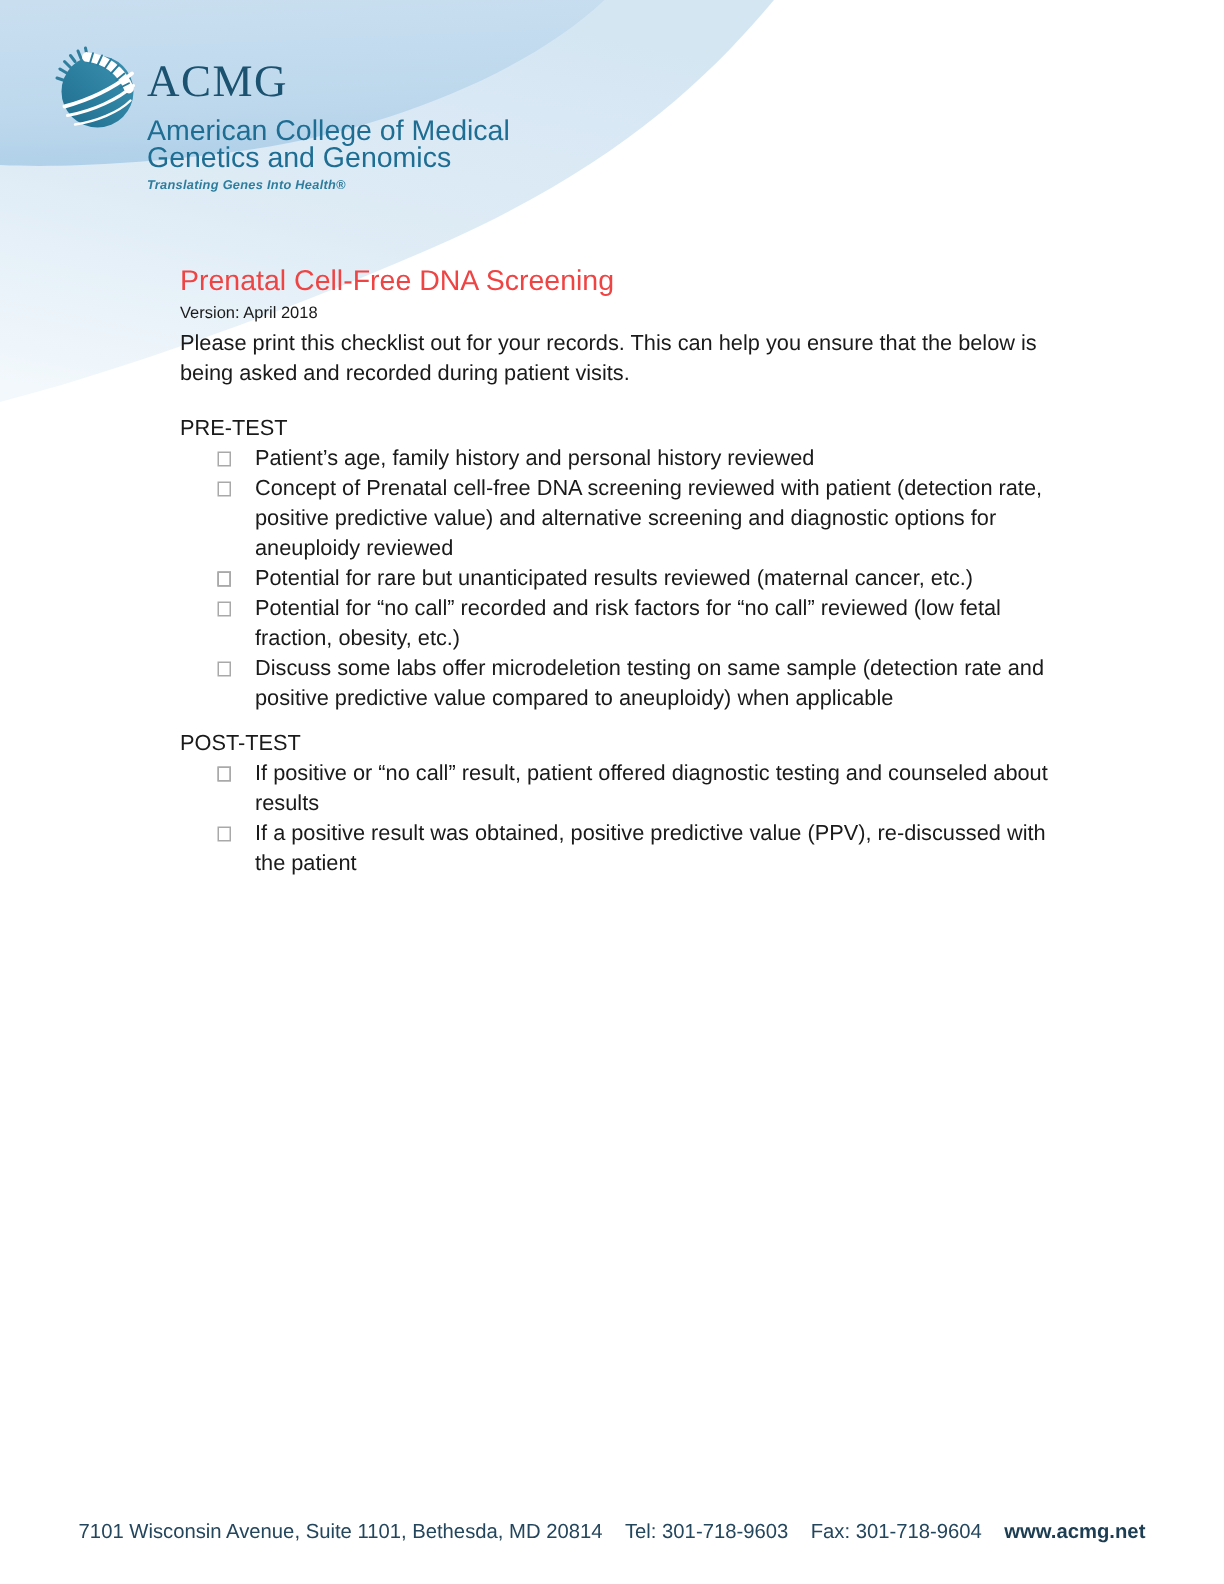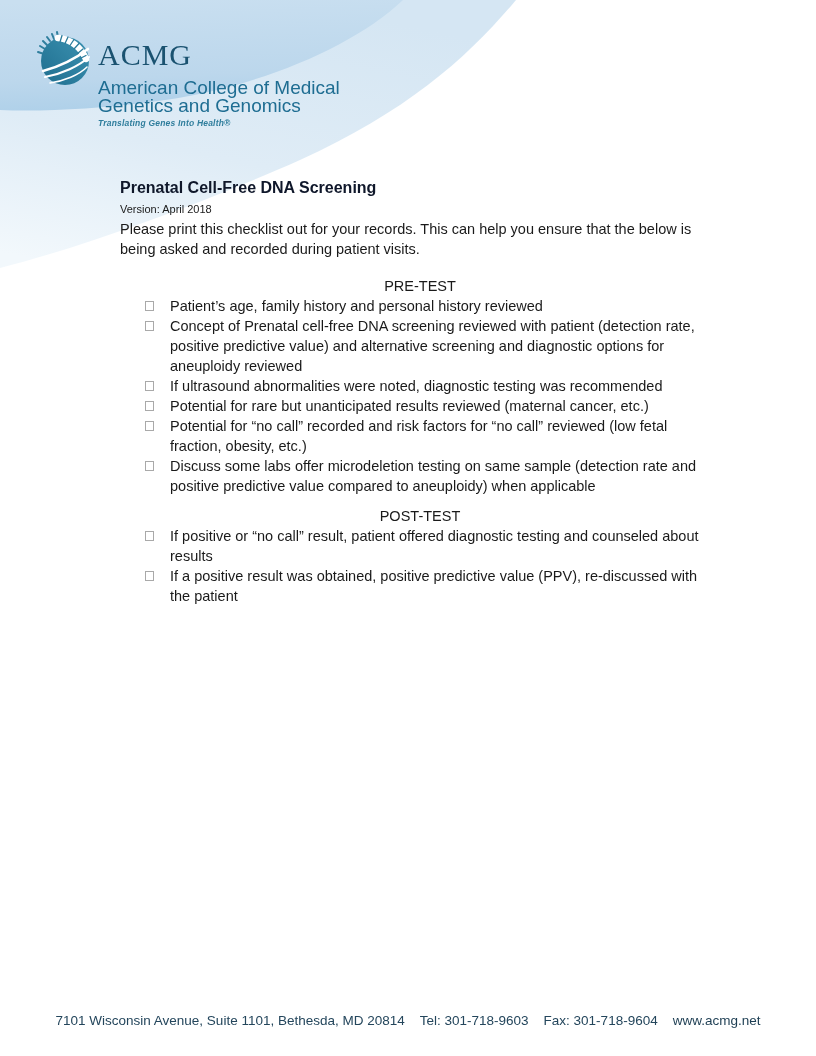--- a/index.html
+++ b/index.html
@@ -40,26 +40,26 @@
     font-size: 8.5px; font-weight: bold; font-style: italic;
     color: #2e7d9c; margin-top: 5px; letter-spacing: 0.2px;
   }
 
   
   .content {
     position: absolute; left: 120px; top: 177px; width: 600px;
     font-size: 14.5px; line-height: 20px;
   }
   .doc-title {
-    font-size: 16px; line-height: 22px; font-weight: bold;
-    color: #0f172a;
+    font-size: 19px; line-height: 22px; font-weight: normal;
+    color: #ef4444;
   }
   .doc-version { font-size: 11px; line-height: 20px; }
   .doc-intro { }
-  .section-heading { margin-top: 17px; text-align: center; }
+  .section-heading { margin-top: 17px; }
   .section-heading.post { margin-top: 10px; }
   ul.checklist { list-style: none; }
   ul.checklist li {
     position: relative;
     padding-left: 50px;
   }
   .cb {
     position: absolute; left: 25px; top: 5px;
     width: 9px; height: 10px;
     border: 1px solid #a9a9a9;
@@ -67,21 +67,21 @@
   }
 
   
   .footer {
     position: absolute; top: 1011px; left: 0; width: 816px;
     display: flex; justify-content: center; align-items: flex-start;
     gap: 15px;
     font-size: 13.5px; line-height: 19px;
     color: #24465c;
   }
-  .footer .site { font-weight: normal; color: #1c3d52; }
+  .footer .site { font-weight: bold; color: #1c3d52; }
 </style>
 </head>
 <body>
 
 <svg class="bg-decor" viewBox="0 0 816 340" aria-hidden="true">
   <defs>
     <linearGradient id="outerGrad" x1="0.55" y1="0" x2="0.15" y2="1">
       <stop offset="0" stop-color="#d5e6f3"></stop>
       <stop offset="0.55" stop-color="#dfecf6"></stop>
       <stop offset="1" stop-color="#f2f8fc"></stop>
@@ -151,21 +151,20 @@
     <li>
       <span class="cb"></span>
       <span>Patient’s age, family history and personal history reviewed</span>
     </li>
     <li>
       <span class="cb"></span>
       <span>Concept of Prenatal cell-free DNA screening reviewed with patient (detection rate, positive predictive value) and alternative screening and diagnostic options for aneuploidy reviewed</span>
     </li>
     <li>
       <span class="cb"></span>
-      <span>If ultrasound abnormalities were noted, diagnostic testing was recommended</span>
     </li>
     <li>
       <span class="cb"></span>
     </li>
     <li>
       <span class="cb"></span>
       <span>Potential for rare but unanticipated results reviewed (maternal cancer, etc.)</span>
     </li>
     <li>
       <span class="cb"></span>

